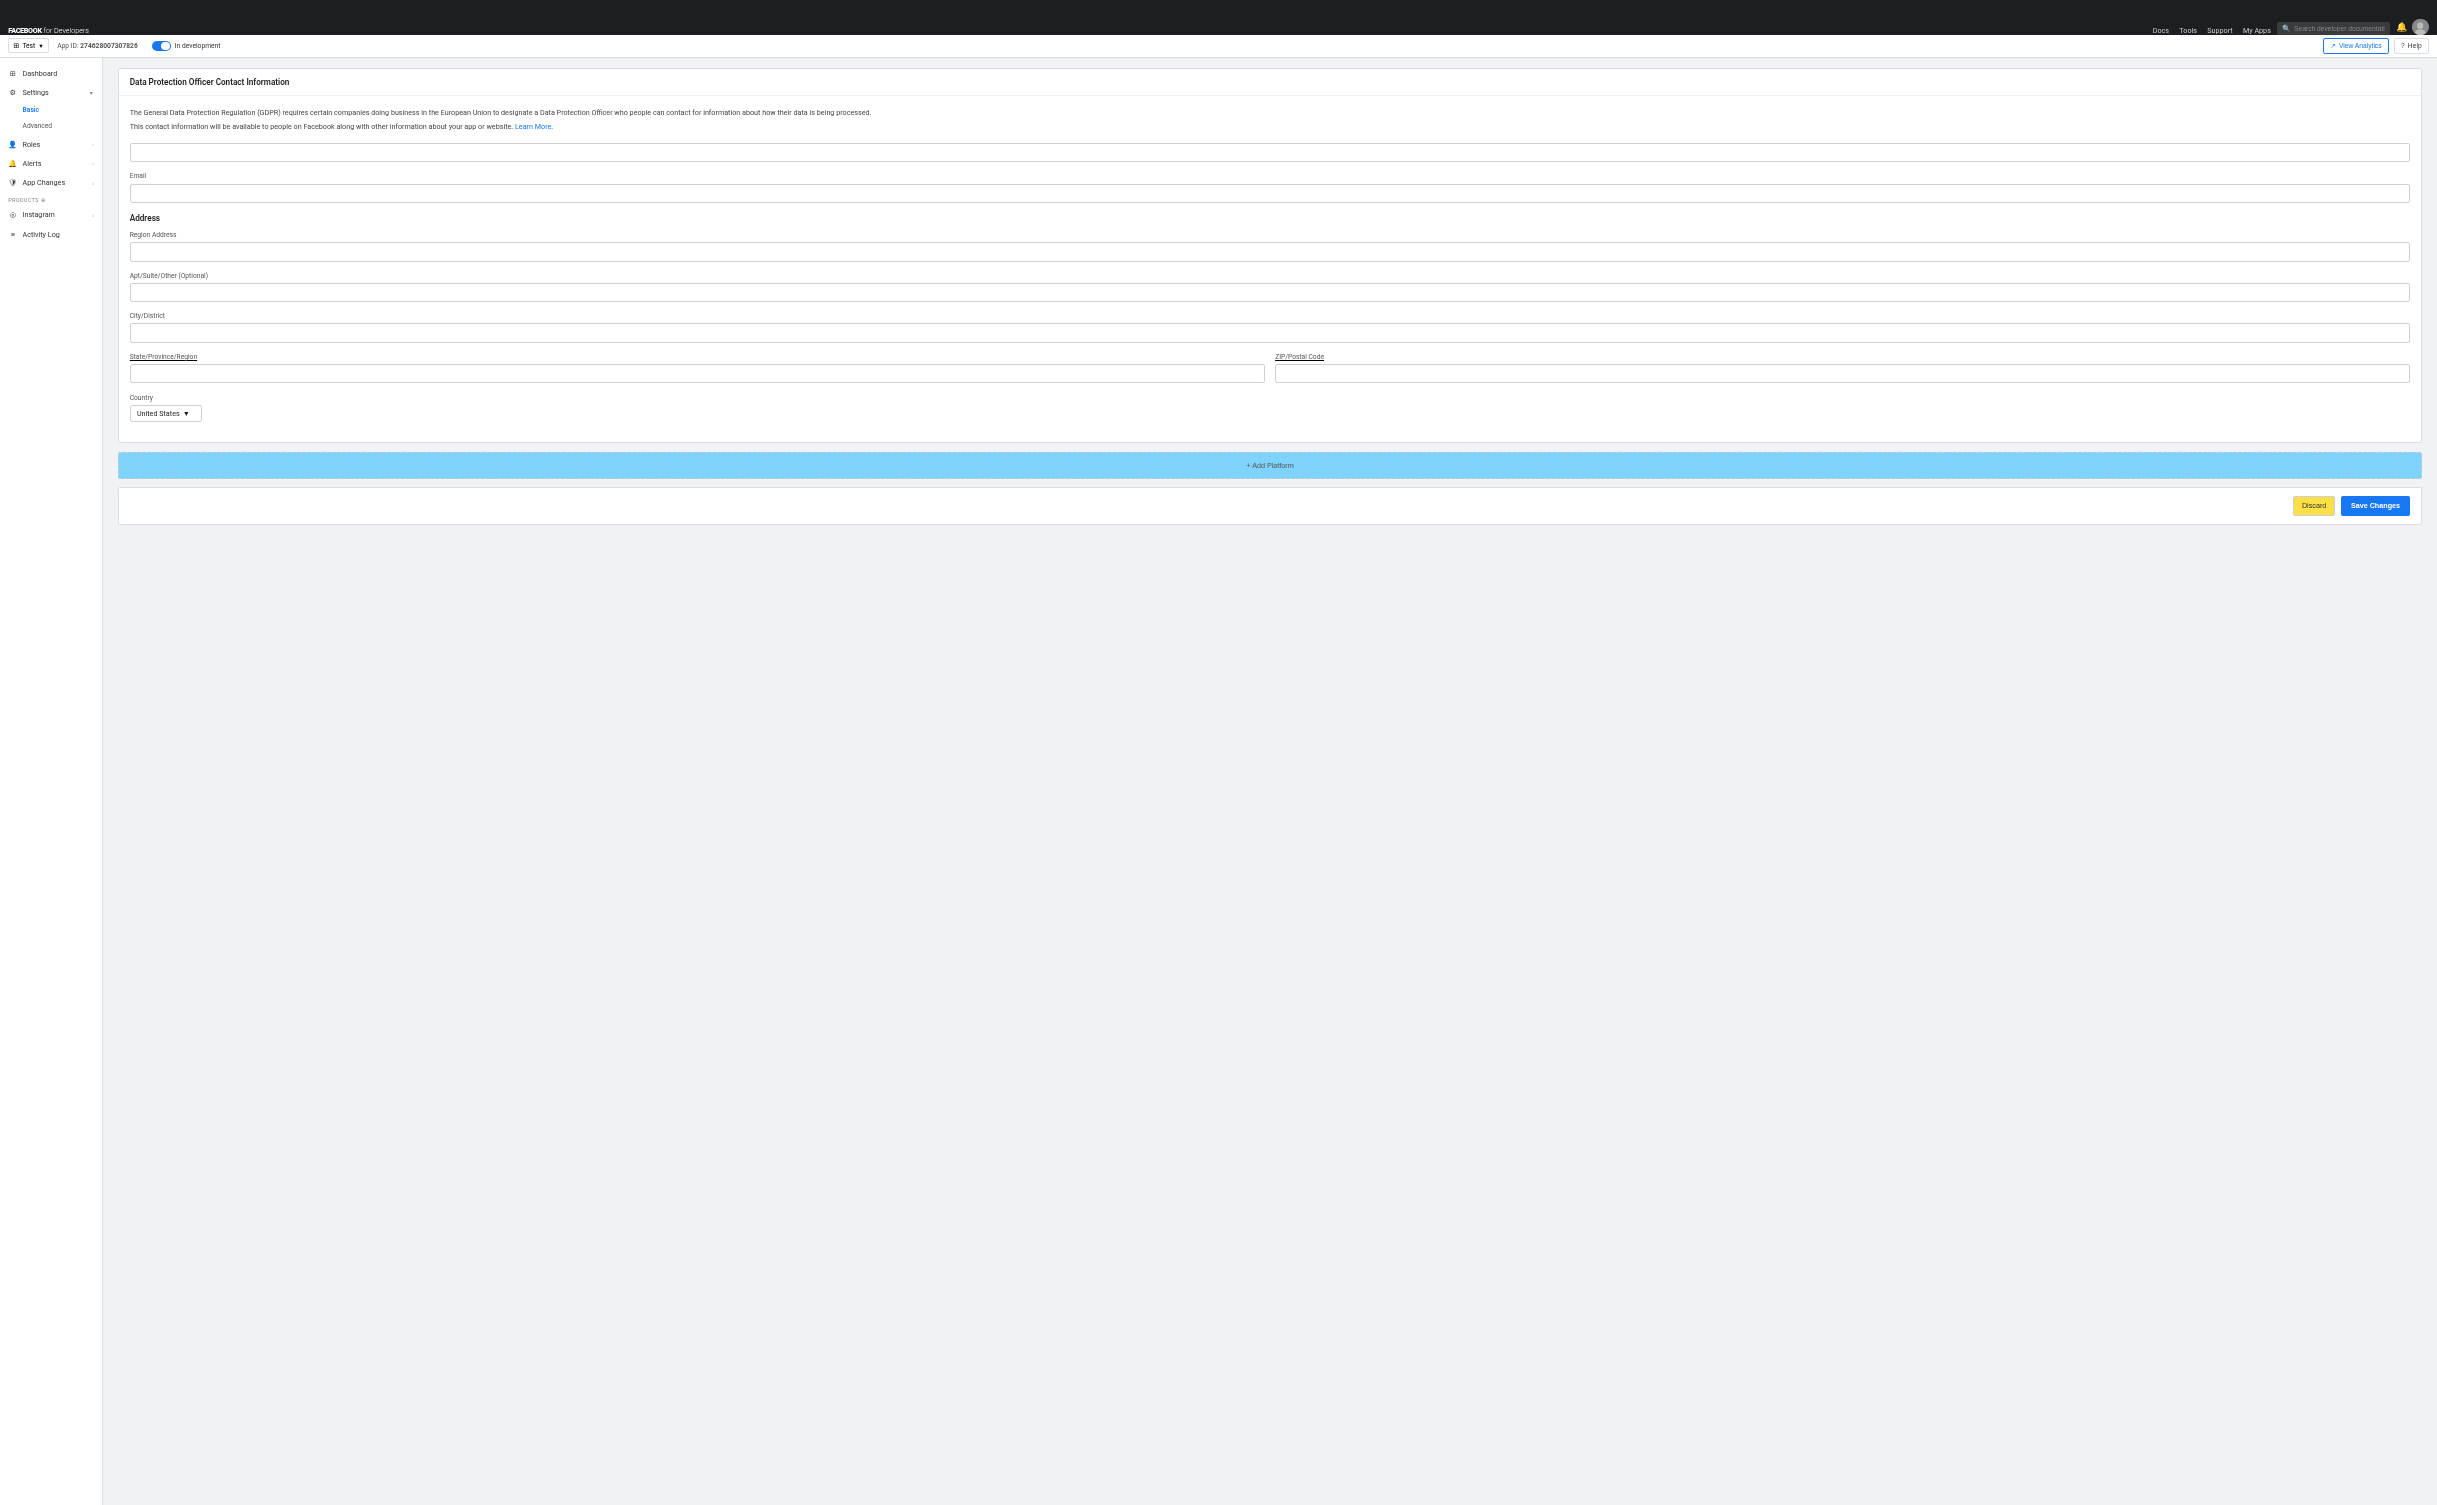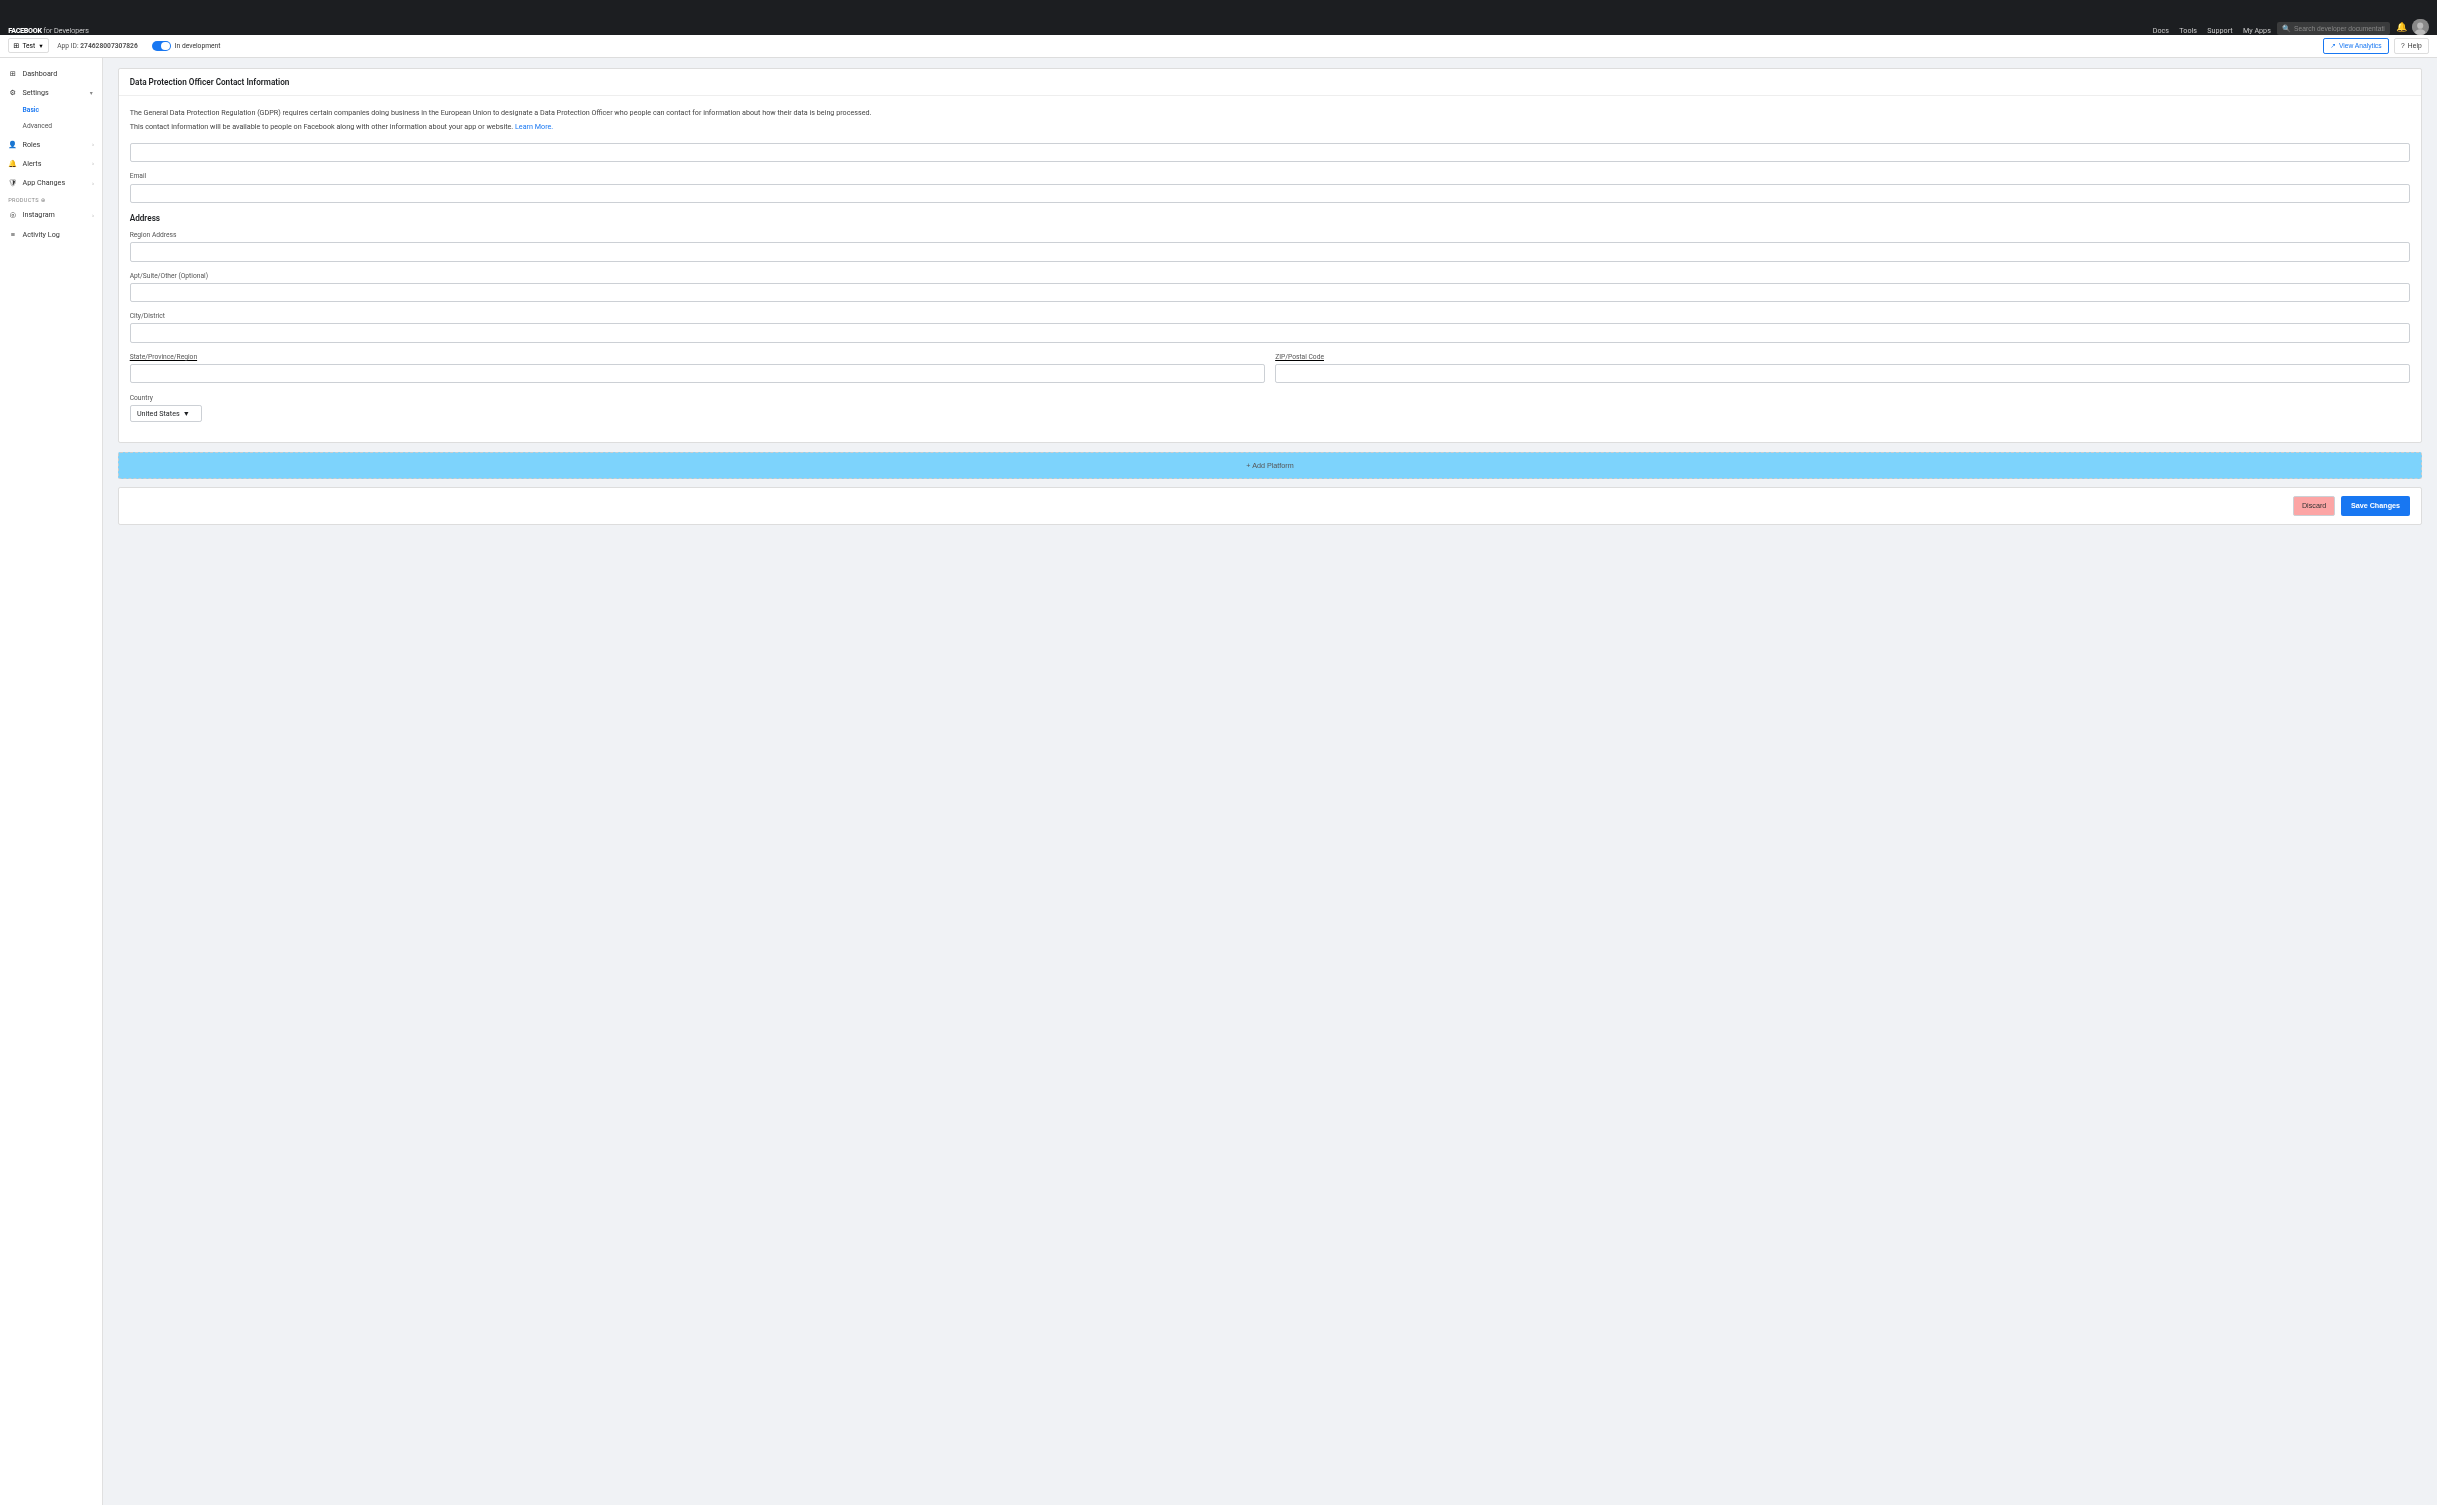--- a/index.html
+++ b/index.html
@@ -156,21 +156,21 @@
       font-size: 7.2px; border-radius: 2.1px; margin-bottom: 8.2px;
     }
 
     
     .footer-bar {
       background: #fff; border-top: 0.5px solid #ddd;
       padding: 6.2px 20.5px; display: flex; justify-content: flex-end; gap: 5.1px;
       margin-top: 0;
     }
     .btn-discard {
-      border: 0.5px solid #ccd0d5; background: #fca5a5; color: #333;
+      border: 0.5px solid #ccd0d5; background: #fde047; color: #333;
       padding: 4.1px 8.2px; border-radius: 2.1px; cursor: pointer; font-size: 7.2px; margin-left: 31px;
     }
     .btn-save {
       border: none; background: #1877f2; color: #fff;
       padding: 4.1px 10.3px; border-radius: 2px; cursor: pointer; font-size: 7.2px; font-weight: 600;
     }
 
     .search-icon-svg { color: #888; }
     .bell-icon { font-size: 9.2px; color: #ccc; cursor: pointer; }
   </style>

